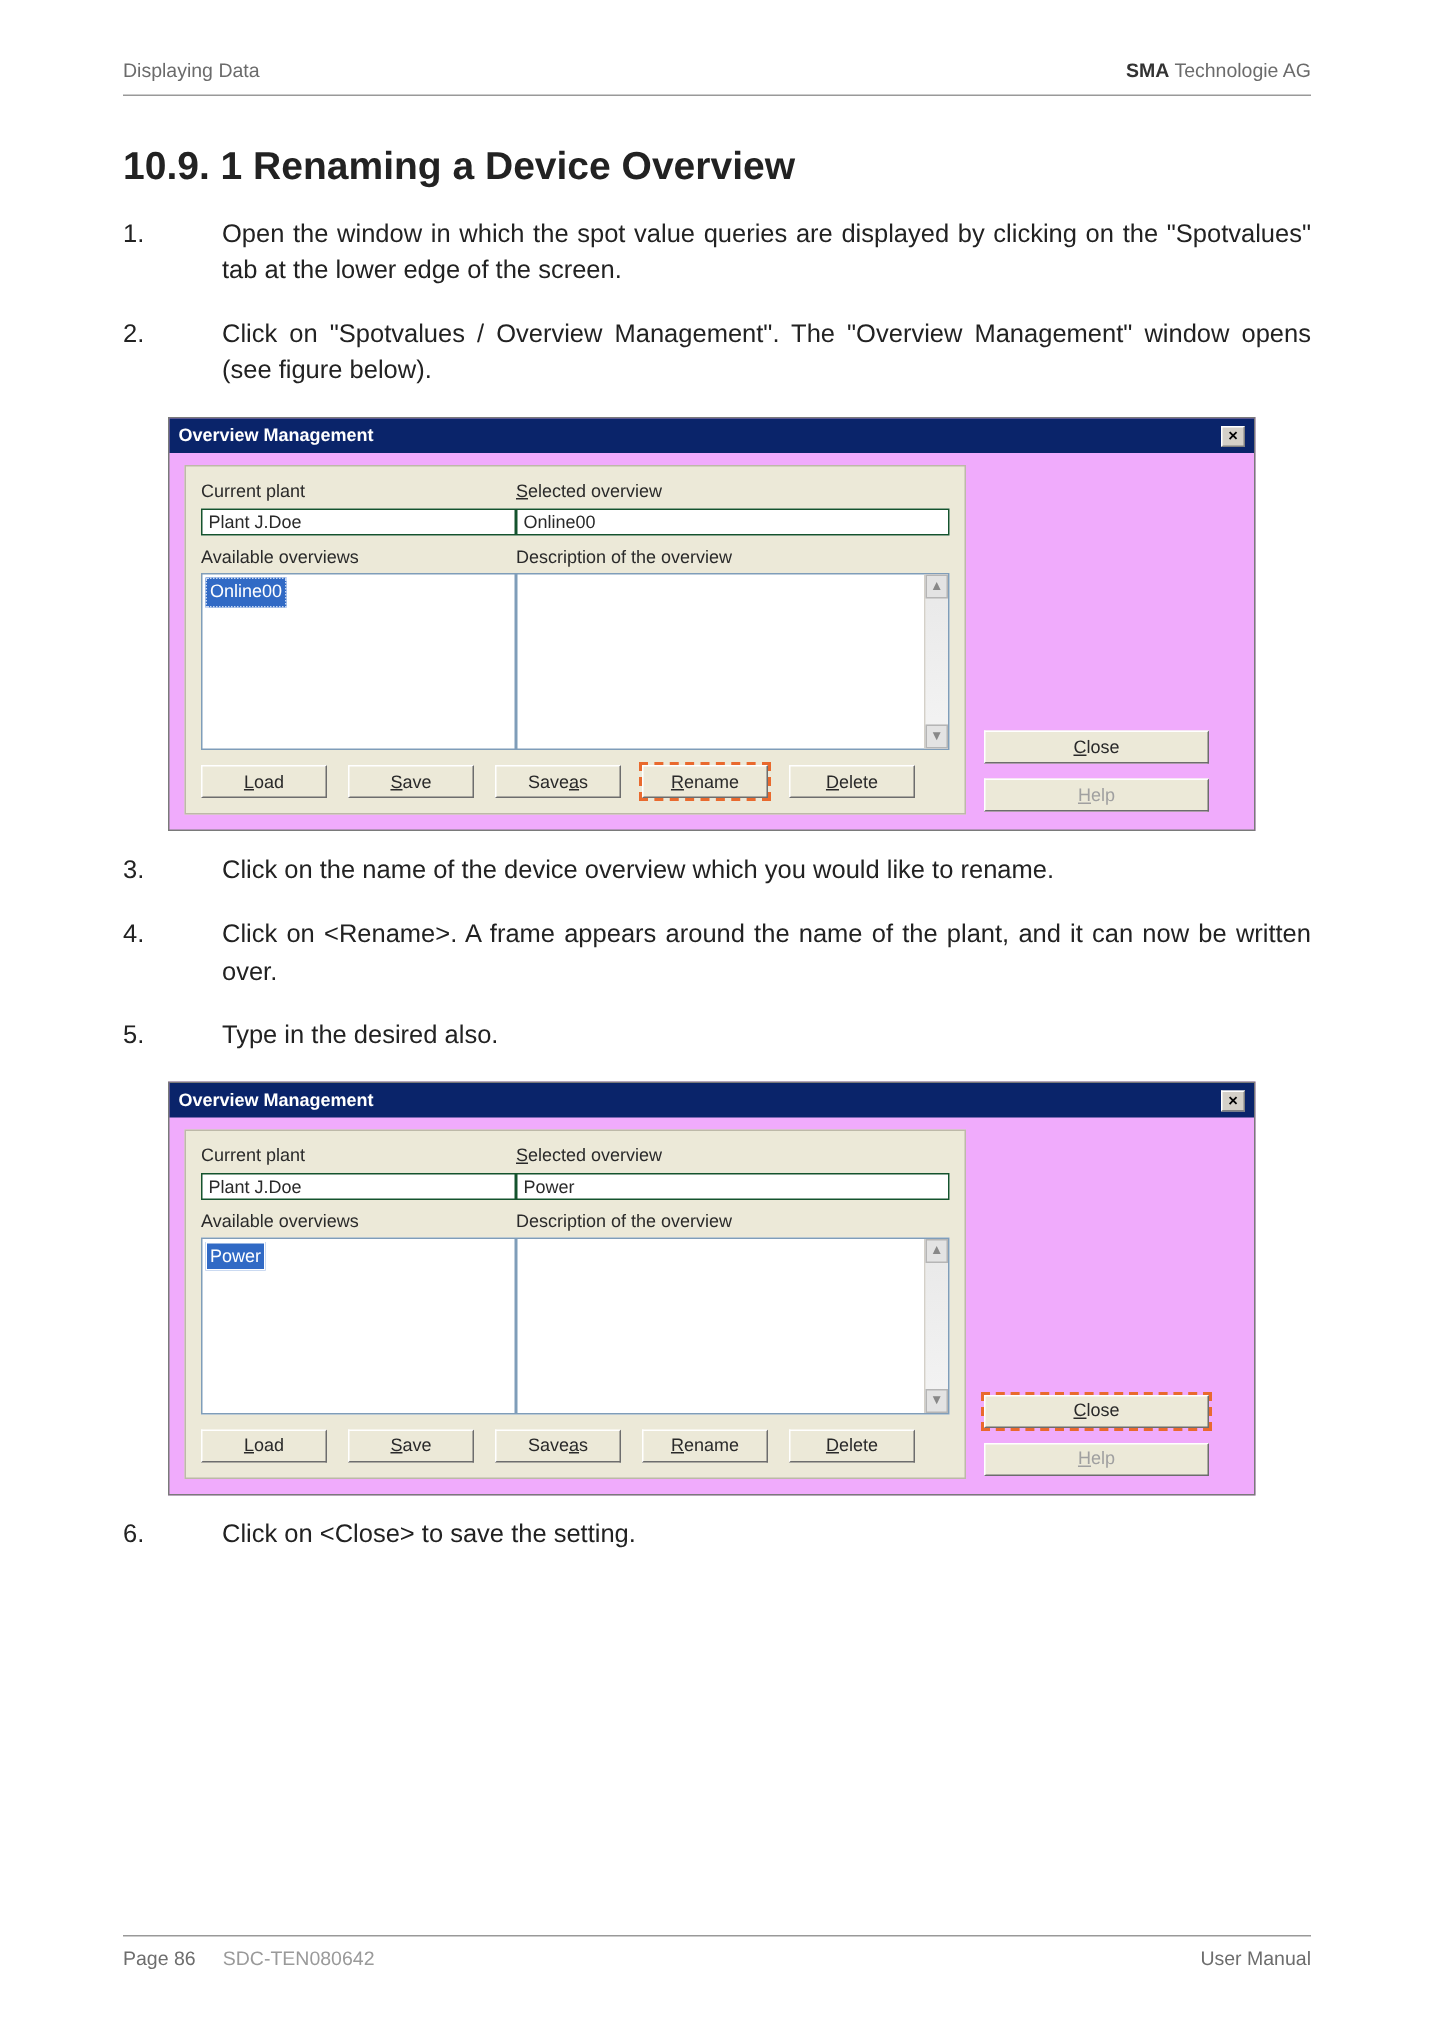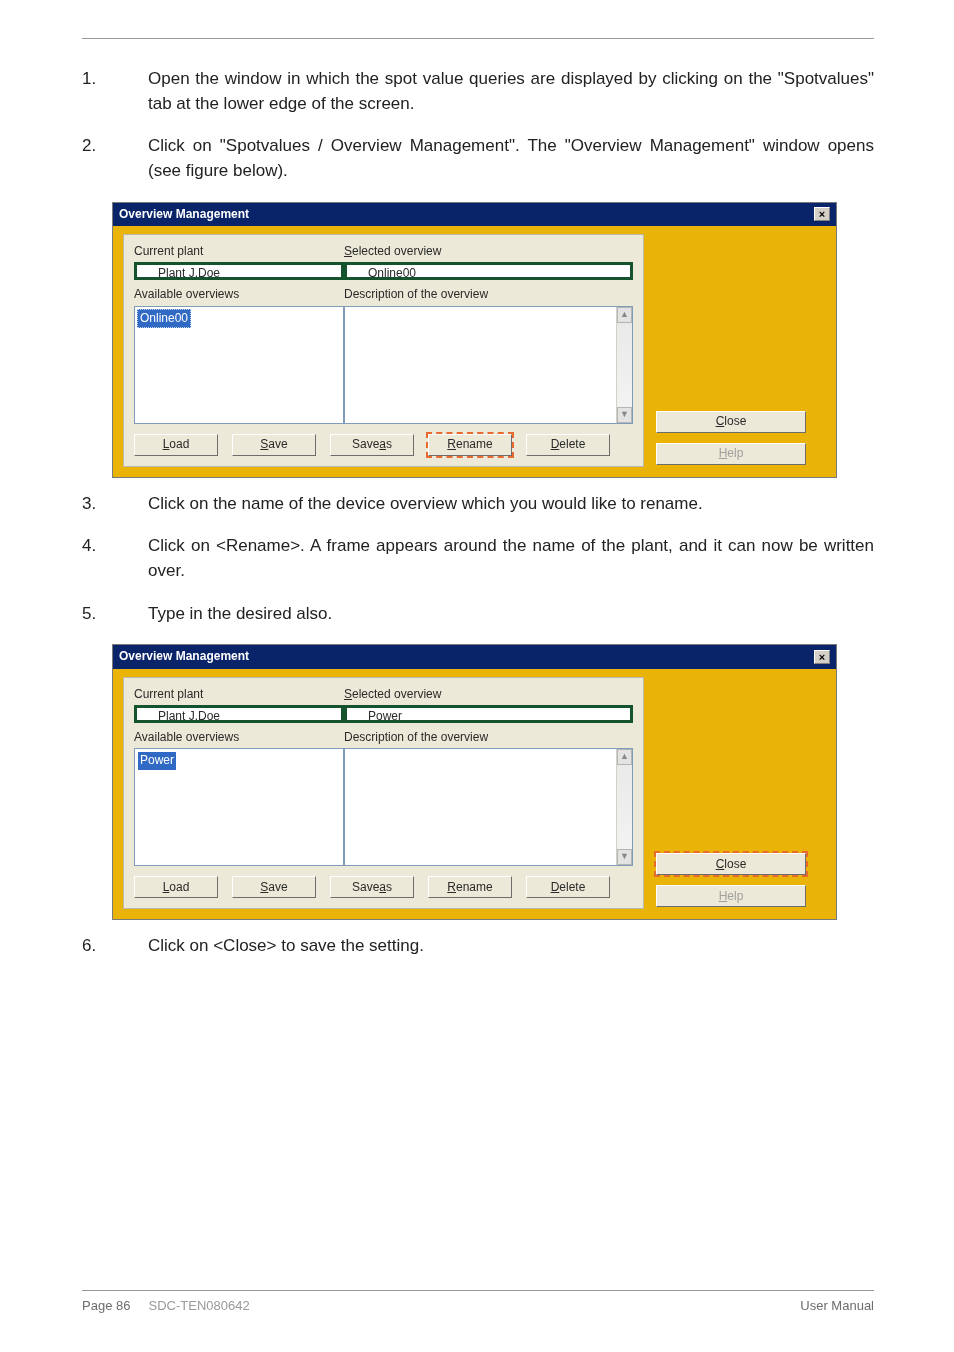--- a/index.html
+++ b/index.html
@@ -58,21 +58,21 @@
   }
 
   
   .dialog {
     margin: 8px 0 14px 30px;
     width: 725px;
     border: 1px solid #7a7a7a;
     font-family: "Tahoma", "MS Sans Serif", sans-serif;
     font-size: 12px;
     color: #2a2a2a;
-    background: #eab308;
+    background: #f0abfc;
   }
   .dlg-title {
     background: #0a246a;
     color: #fff;
     font-weight: bold;
     padding: 3px 6px;
     display: flex;
     justify-content: space-between;
     align-items: center;
     font-size: 12px;
@@ -113,23 +113,23 @@
   .col-left { width: 210px; }
   .col-right { flex: 1; }
   .lbl {
     font-size: 12px;
     margin-bottom: 2px;
     color: #2a2a2a;
   }
   .field {
     width: 100%;
     height: 18px;
-    border: 3px solid #14532d;
+    border: 1px solid #14532d;
     background: #fff;
-    padding: 1px 21px;
+    padding: 1px 4px;
     font-size: 12px;
     line-height: 14px;
   }
   .listbox {
     width: 210px;
     height: 118px;
     border: 1px solid #7f9db9;
     border-top-color:#7f9db9;
     background: #fff;
     padding: 2px;
@@ -218,22 +218,29 @@
     display: flex;
     justify-content: space-between;
     gap: 32px;
   }
   .u { text-decoration: underline; }
 </style>
 </head>
 <body>
 
 <div class="page">
+  <div class="hdr">
+    <div>Displaying Data</div>
+    <div class="right">
+      <b>SMA</b><span> Technologie AG</span>
+    </div>
+  </div>
   <hr class="rule">
 
+  <h2 class="section-title">10.9. 1 Renaming a Device Overview</h2>
 
   <ol class="steps">
     <li>
       <div class="num">1.</div>
       <div class="body">
           <p>Open the window in which the spot value queries are displayed by clicking on the "Spotvalues" tab at the lower edge of the screen.</p>
         </div>
     </li>
     <li>
       <div class="num">2.</div>

